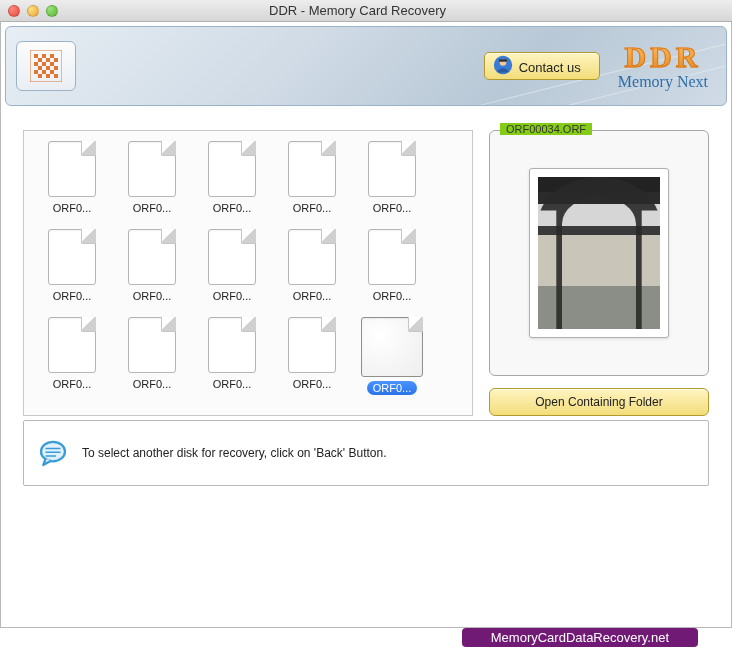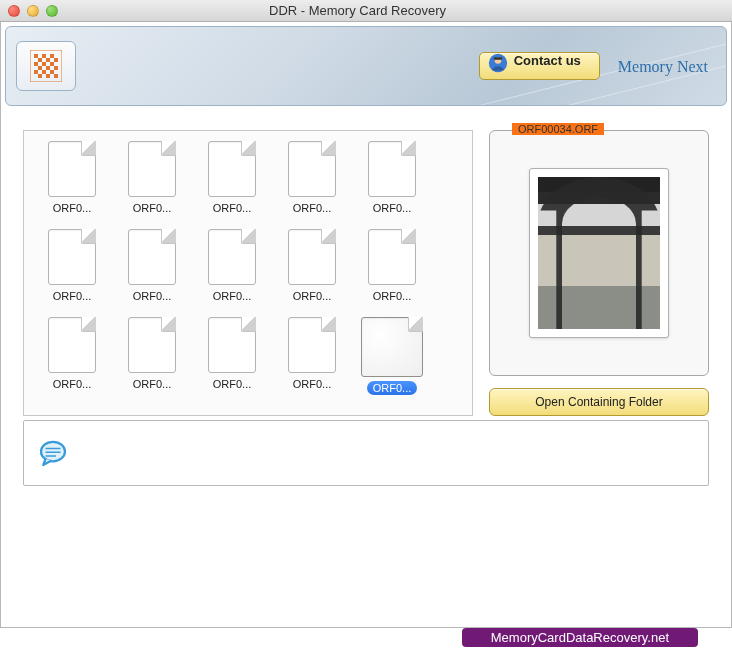--- a/index.html
+++ b/index.html
@@ -71,25 +71,24 @@
     z-index: 1;
   }
   .logo-tile svg { width: 32px; height: 32px; }
 
   .header-right { display: flex; align-items: center; gap: 18px; z-index: 1; }
   .contact-btn {
     height: 28px;
     border: 1px solid #b39a30;
     border-radius: 5px;
     background: linear-gradient(#fff4c0, #f2dd7a);
-    display: flex; align-items: flex-start; gap: 6px;
-    padding: 0 18px 12px 8px;
+    display: flex; align-items: flex-end; gap: 6px;
+    padding: 0 18px 4px 8px;
     font-size: 13px; color: #222;
     box-shadow: 0 1px 0 rgba(255,255,255,.6) inset;
-    font-weight: bold;
   }
   .contact-btn .avatar {
     width: 20px; height: 20px;
   }
   .brand { text-align: center; line-height: 1; }
   .brand-ddr {
     font-family: Georgia, serif;
     font-size: 30px; letter-spacing: 4px; font-weight: bold;
     color: #fff;
     background: linear-gradient(#ffbb66, #e58a1f);
@@ -168,22 +167,22 @@
   .groupbox {
     border: 1px solid #a7a7a7;
     border-radius: 6px;
     padding: 12px;
     flex: 1;
     position: relative;
     background: #f8f8f8;
     display: flex; align-items: center; justify-content: center;
   }
   .groupbox-legend {
-    position: absolute; top: -8px; left: 22px;
-    background: #f97316; padding: 0 6px;
+    position: absolute; top: -8px; left: 10px;
+    background: #84cc16; padding: 0 6px;
     font-size: 11px; color: #333;
   }
   .preview-img-frame {
     width: 140px; height: 170px;
     border: 1px solid #b0b0b0;
     border-radius: 3px;
     background: #fff;
     padding: 8px;
     box-shadow: 0 1px 3px rgba(0,0,0,.12);
   }
@@ -304,20 +303,21 @@
       <div class="contact-btn">
         <svg class="avatar" viewBox="0 0 24 24">
           <circle cx="12" cy="12" r="11" fill="#3a7bd5"></circle>
           <circle cx="12" cy="9" r="4" fill="#f4c89a"></circle>
           <path d="M5 21c1-4 5-5 7-5s6 1 7 5" fill="#2c5aa0"></path>
           <rect x="7" y="5" width="10" height="3" rx="1.5" fill="#333"></rect>
         </svg>
         <span>Contact us</span>
       </div>
       <div class="brand">
+        <div class="brand-ddr">DDR</div>
         <div class="brand-sub">Memory Next</div>
       </div>
     </div>
   </div>
 
   <div class="content">
     <div class="file-panel" id="file-panel">
         <div class="file-item">
           <div class="file-thumb"></div>
           <div class="file-label">ORF0...</div>
@@ -394,19 +394,20 @@
 
 
   <div class="hint-box">
     <svg class="hint-icon" viewBox="0 0 40 40">
       <ellipse cx="20" cy="18" rx="16" ry="13" fill="#dff1fb" stroke="#3a9bd8" stroke-width="3"></ellipse>
       <path d="M10 28 L7 36 L18 30" fill="#dff1fb" stroke="#3a9bd8" stroke-width="3" stroke-linejoin="round"></path>
       <line x1="10" y1="14" x2="30" y2="14" stroke="#3a9bd8" stroke-width="2"></line>
       <line x1="10" y1="19" x2="30" y2="19" stroke="#3a9bd8" stroke-width="2"></line>
       <line x1="10" y1="24" x2="24" y2="24" stroke="#3a9bd8" stroke-width="2"></line>
     </svg>
+    <div class="hint-text">To select another disk for recovery, click on 'Back' Button.</div>
   </div>
 
 </div>
 
 <div class="footer-link">
   <span>MemoryCardDataRecovery.net</span>
 </div>
 
 </body></html>

